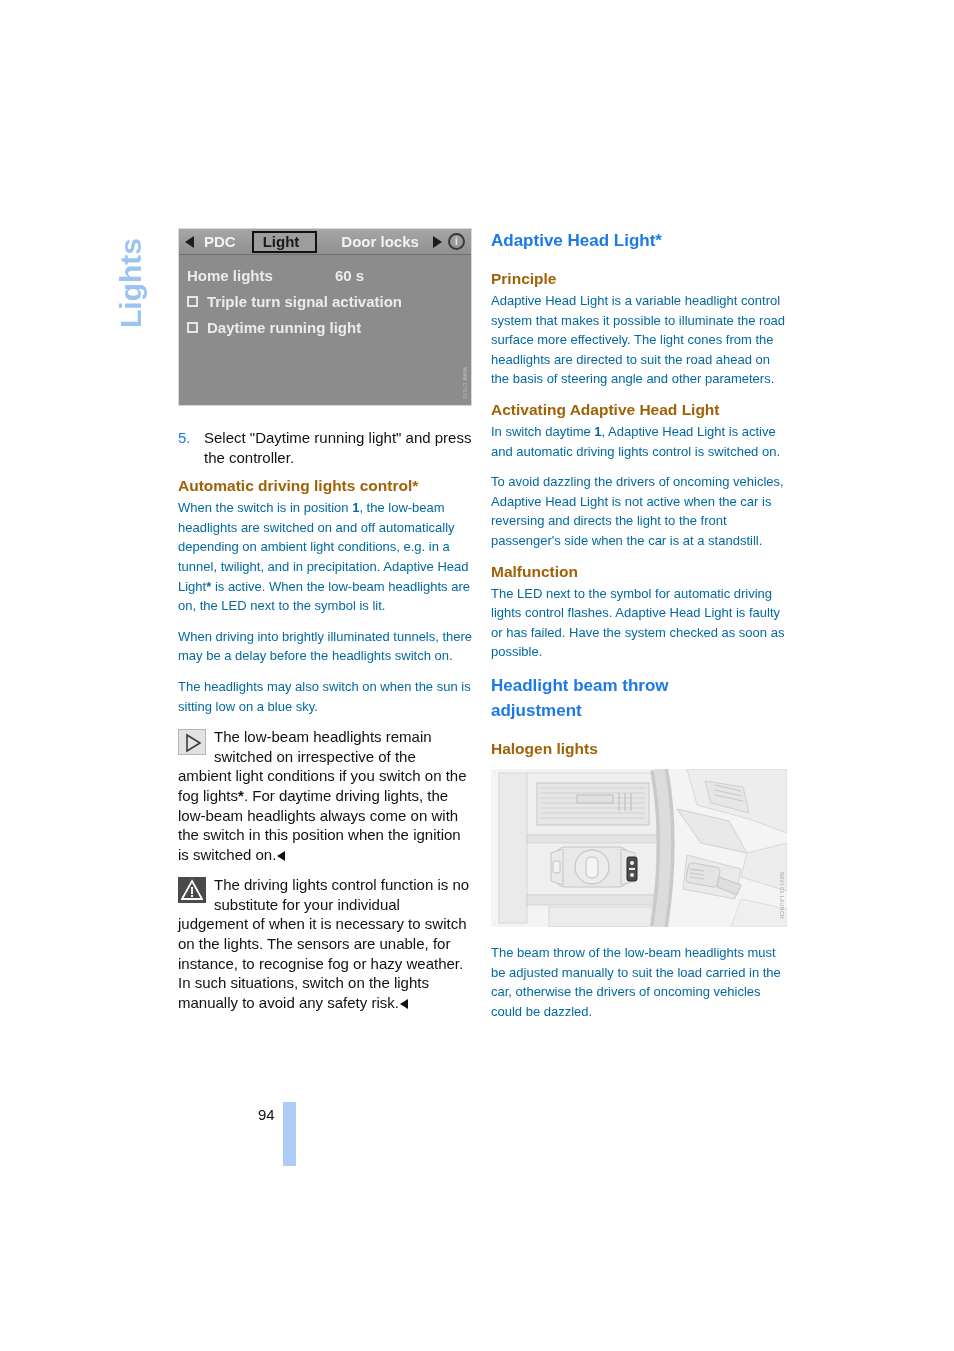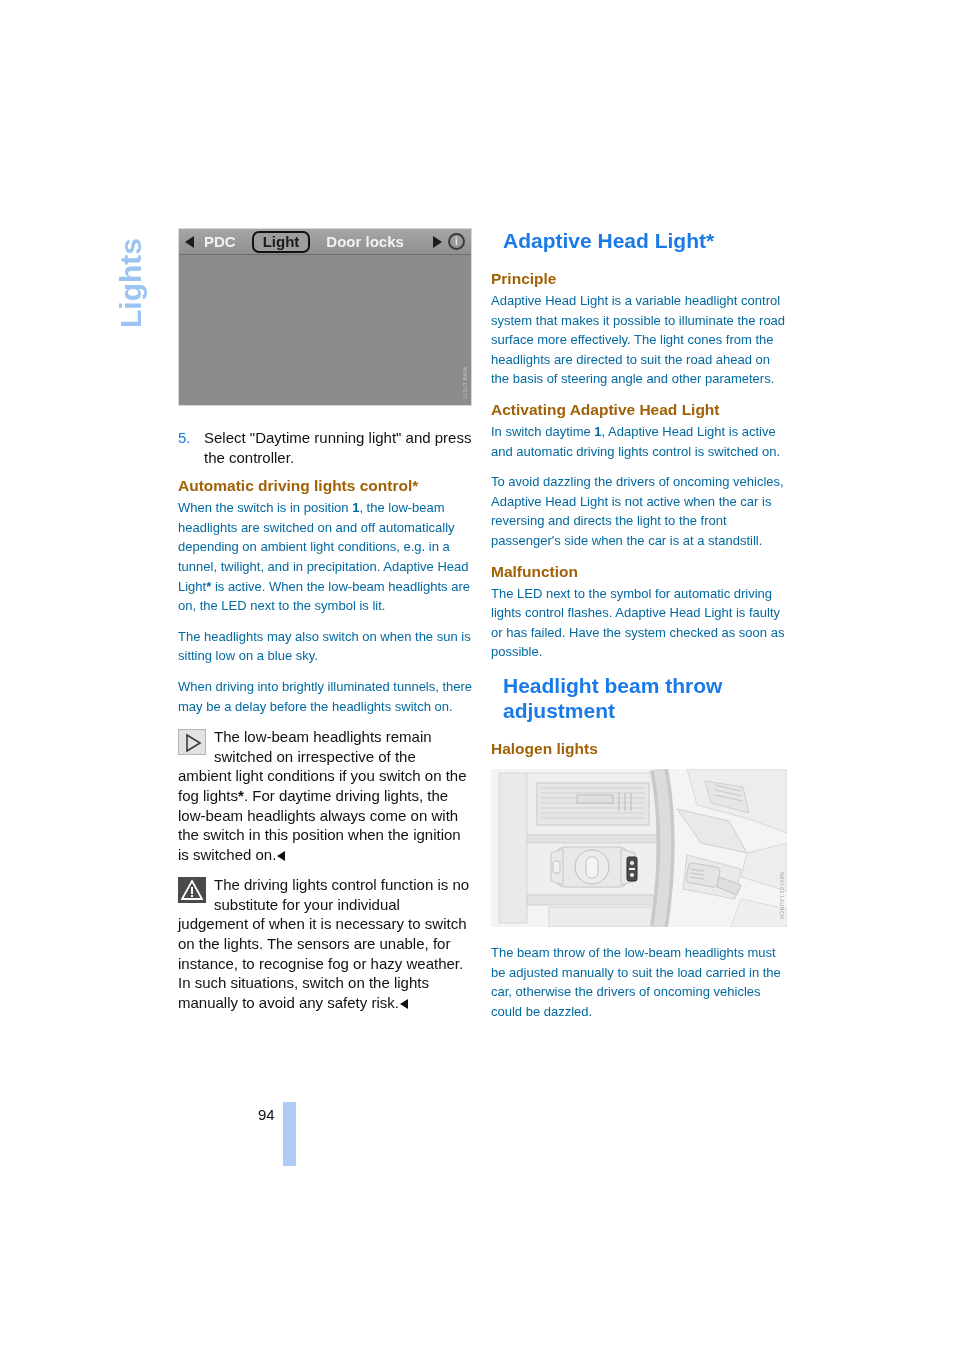--- a/index.html
+++ b/index.html
@@ -89,23 +89,23 @@
     color: #f2f2f2;
     font-size: 15px;
     font-weight: bold;
     white-space: nowrap;
   }
   .idrive-bar .item.pdc { margin-right: 16px; }
   .idrive-bar .item.sel {
     background: #9d9d9d;
     color: #1a1a1a;
     border: 2px solid #111111;
-    border-radius: 7px;
-    padding: 0px 9px 1px 9px;
-    margin-right: 16px;
+    border-radius: 0;
+    padding: 0px 16px 1px 9px;
+    margin-right: 24px;
   }
   .idrive-bar .spacer { flex: 1 1 auto; }
   .info-icon {
     width: 17px; height: 17px;
     border-radius: 50%;
     border: 2px solid #3a3a3a;
     color: #e8e8e8;
     font-size: 10px;
     font-weight: bold;
     line-height: 13px;
@@ -136,24 +136,24 @@
     bottom: 6px;
     font-size: 5px;
     color: #c9c9c9;
     writing-mode: vertical-rl;
     letter-spacing: 0.5px;
     white-space: nowrap;
   }
 
   
   h1.title {
-    font-size: 21px;
+    font-size: 17px;
     font-weight: bold;
     color: #1a7ae8;
-    margin: 0 0 16px 12px;
+    margin: 0 0 16px 0;
     line-height: 25px;
   }
   h2.sub {
     font-size: 15.5px;
     font-weight: bold;
     color: #a16207;
     margin: 0 0 2px 0;
     line-height: 20px;
   }
   p.body {
@@ -314,38 +314,52 @@
     <div class="idrive">
       <div class="idrive-bar">
         <div class="arrow-l"></div>
         <div class="item pdc">PDC</div>
         <div class="item sel">Light</div>
         <div class="item">Door locks</div>
         <div class="spacer"></div>
         <div class="arrow-r"></div>
         <div class="info-icon">i</div>
       </div>
+      <div class="idrive-body">
+        <div class="idrive-row home">
+          <span class="rowlabel">Home lights</span>
+          <span class="rowvalue">60 s</span>
+        </div>
+        <div class="idrive-row">
+          <span class="mini-box"></span>
+          <span class="rowlabel">Triple turn signal activation</span>
+        </div>
+        <div class="idrive-row">
+          <span class="mini-box"></span>
+          <span class="rowlabel">Daytime running light</span>
+        </div>
+      </div>
       <div class="img-credit">MMM 07070</div>
     </div>
 
     <div style="height:22px"></div>
 
     <div class="step">
       <div class="num">5.</div>
       <div class="txt">Select "Daytime running light" and press the controller.</div>
     </div>
 
 
     <h2 class="sub">Automatic driving lights control*</h2>
 
     <p class="body"><span>When the switch is in position </span><span class="bold">1</span><span>, the low-beam headlights are switched on and off automatically depending on ambient light conditions, e.g. in a tunnel, twilight, and in precipitation. Adaptive Head Light</span><span class="bold">*</span><span> is active. When the low-beam headlights are on, the LED next to the symbol is lit.</span></p>
 
+    <p class="body">When driving into brightly illuminated tunnels, there may be a delay before the headlights switch on.</p>
+
     <p class="body">The headlights may also switch on when the sun is sitting low on a blue sky.</p>
-
-    <p class="body">When driving into brightly illuminated tunnels, there may be a delay before the headlights switch on.</p>
 
     <div class="note">
       <span class="icon-note">
         <svg width="18" height="20" viewBox="0 0 18 20">
             <polygon points="3,2 16,10 3,18" fill="none" stroke="#3c3c3c" stroke-width="1.6"></polygon>
           </svg>
       </span>
       <span>The low-beam headlights remain switched on irrespective of the ambient light conditions if you switch on the fog lights</span><span class="bold">*</span><span>. For daytime driving lights, the low-beam headlights always come on with the switch in this position when the ignition is switched on.</span><span class="arrow-end"></span>
     </div>
 

